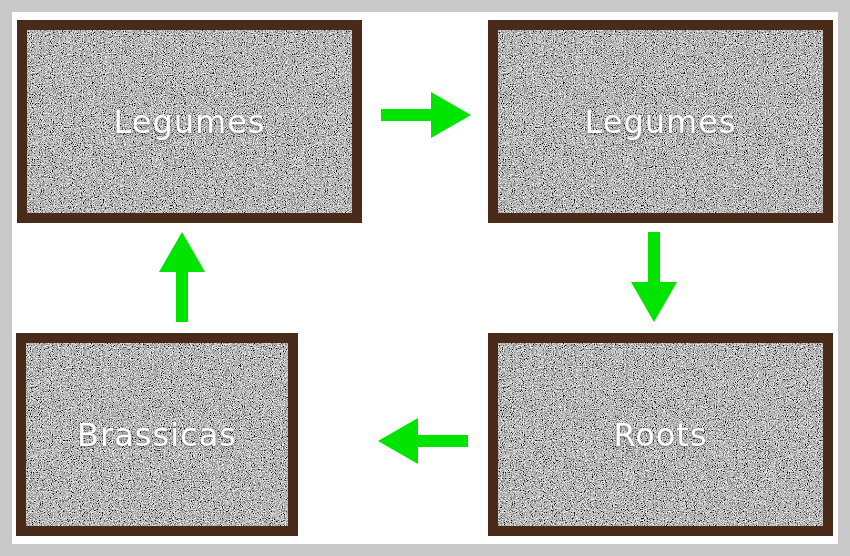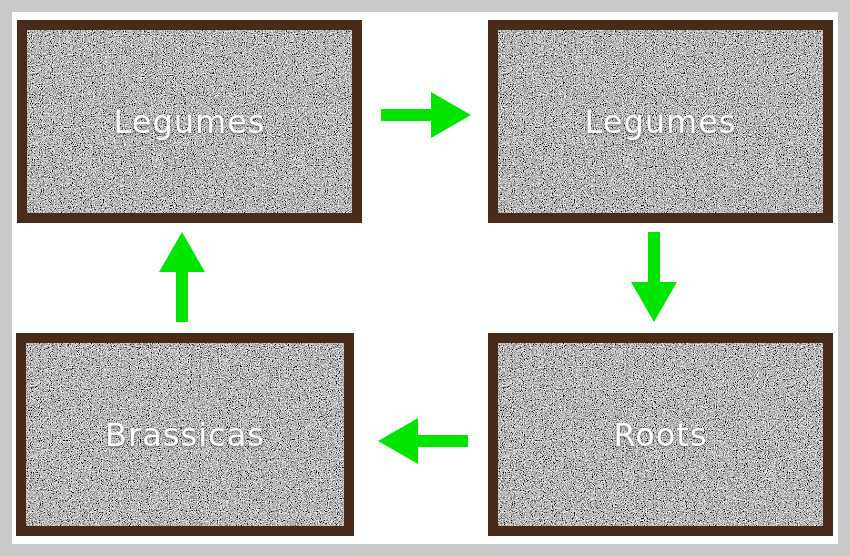--- a/index.html
+++ b/index.html
@@ -19,21 +19,21 @@
     position: absolute;
     box-sizing: border-box;
     border: 10px solid #4a2a18;
     background: #757575;
     display: flex;
     align-items: center;
     justify-content: center;
   }
   .node-legumes   { left: 5px;   top: 8px;   width: 345px; height: 203px; }
   .node-potatoes  { left: 476px; top: 8px;   width: 345px; height: 203px; }
-  .node-brassicas { left: 4px;   top: 321px; width: 338px; height: 203px; }
+  .node-brassicas { left: 4px;   top: 321px; width: 282px; height: 203px; }
   .node-roots     { left: 476px; top: 321px; width: 345px; height: 203px; justify-content: center; }
 
   .soil {
     position: absolute;
     left: 0; top: 0;
     width: 100%; height: 100%;
     display: block;
   }
 
   .node-label {

